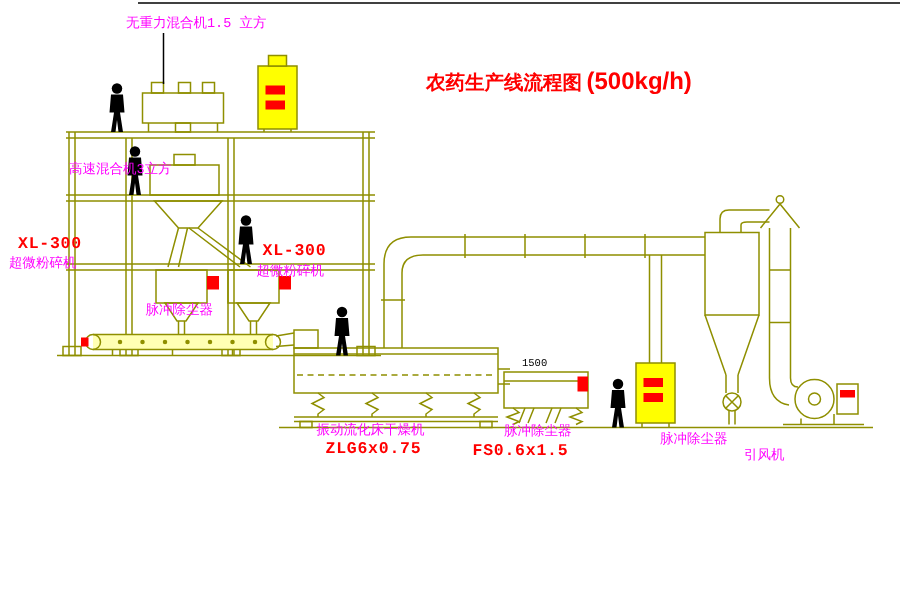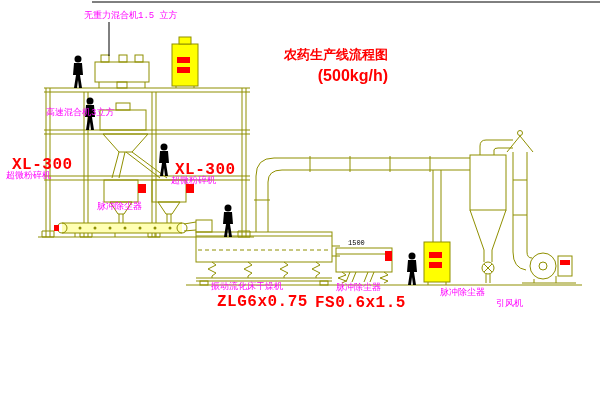--- a/index.html
+++ b/index.html
@@ -3,23 +3,23 @@
 <meta charset="utf-8">
 <style>
   html,body{margin:0;padding:0;background:#fff;}
   .canvas{
     position:relative;width:600px;height:403px;background:#ffffff;
     overflow:hidden;font-family:"Liberation Sans","DejaVu Sans",sans-serif;
   }
   .canvas svg{position:absolute;left:0;top:0;}
   .lbl{position:absolute;white-space:nowrap;line-height:1.1;font-family:Liberation Mono, monospace;}
   .magenta{color:#ff00ff;font-size:9px;}
-  .model{color:#ff0000;font-size:16px;font-weight:bold;letter-spacing:0.5px;}
+  .model{color:#ff0000;font-size:11px;font-weight:bold;letter-spacing:0.5px;}
   .dim{color:#000;font-size:7px;}
-  .title{position:absolute;left:284px;top:46px;display:flex;align-items:flex-end;gap:3px;color:#ff0000;flex-direction:column;}
+  .title{position:absolute;left:284px;top:46px;display:flex;align-items:flex-start;gap:3px;color:#ff0000;}
   .title-main{font-size:13px;font-weight:bold;}
   .title-cap{font-size:16px;font-weight:bold;}
 </style>
 </head>
 <body>
 
 <div class="canvas">
 
   <svg width="600" height="403" viewBox="0 0 600 403">
     <defs>

